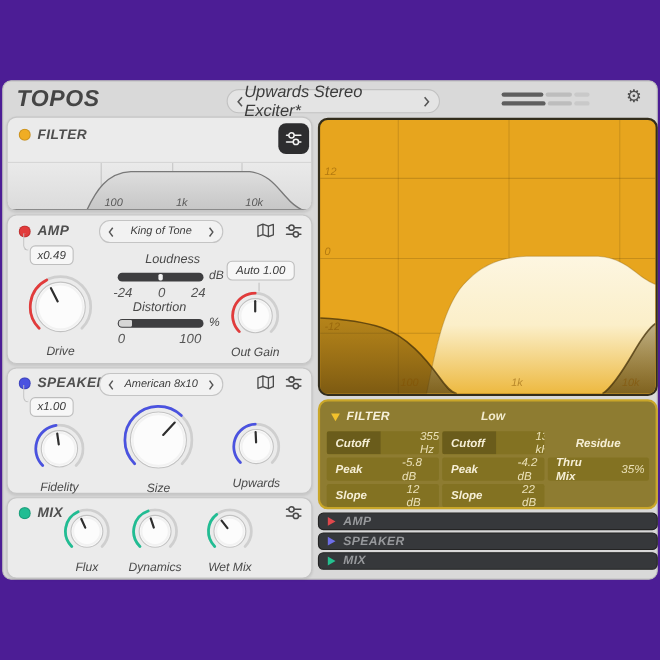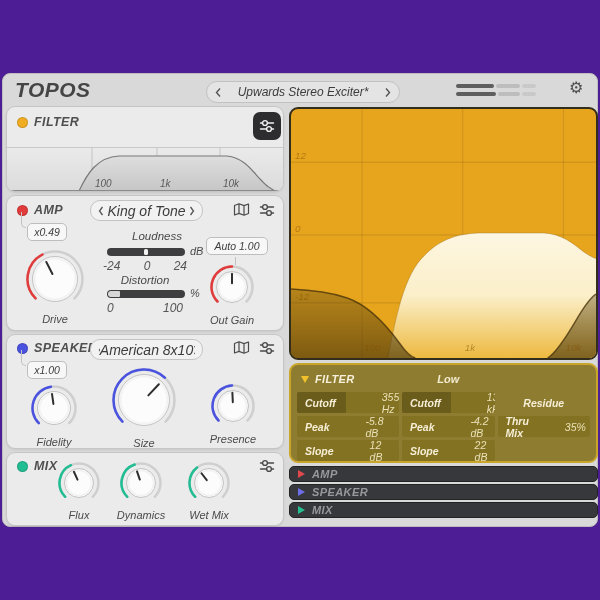--- a/index.html
+++ b/index.html
@@ -6,39 +6,39 @@
   *{box-sizing:border-box;}
   #stage{position:relative;width:600px;height:600px;background:#4c1d95;overflow:hidden;
          font-family:"Liberation Sans",sans-serif;font-style:italic;}
   #win{position:absolute;left:2px;top:73px;width:596px;height:454px;background:#D9D9D9;
        border:1px solid #BDBDBD;border-radius:8px;}
   
   .title{position:absolute;left:12px;top:4px;font-size:21px;font-weight:700;color:#454545;letter-spacing:0.5px;}
   .preset-pill{position:absolute;left:203px;top:7px;width:194px;height:22px;background:#E4E4E4;
        border:1px solid #C2C2C2;border-radius:11px;display:flex;align-items:center;
        justify-content:space-between;padding:0 8px;}
-  .preset-pill .ptext{font-size:12px;color:#3C3C3C;}
+  .preset-pill .ptext{font-size:15px;color:#3C3C3C;}
   .chev{display:block;}
   .meter{position:absolute;left:453px;top:10px;display:flex;flex-direction:column;gap:4px;}
   .mrow{display:flex;gap:2px;}
   .mseg{height:4px;border-radius:2px;}
   .gear{position:absolute;left:566px;top:4px;font-size:16px;color:#4F4F4F;
         font-family:"DejaVu Sans",sans-serif;}
   
   .card{position:absolute;left:3px;width:278px;background:#EBEBEB;border:1px solid #C6C6C6;
         border-radius:9px;box-shadow:0 1px 2px rgba(0,0,0,0.08);}
   #card-filter{top:32px;height:86px;}
   #card-amp{top:121px;height:136px;}
   #card-speaker{top:260px;height:115px;}
   #card-mix{top:378px;height:74px;}
   .dot{position:absolute;width:11px;height:11px;border-radius:50%;border:1px solid rgba(0,0,0,0.15);}
   .sec-label{position:absolute;font-size:12.5px;font-weight:600;color:#4F4F4F;letter-spacing:0.4px;}
   .pill{position:absolute;width:113px;height:21px;background:#F2F2F2;border:1px solid #C4C4C4;
         border-radius:10px;display:flex;align-items:center;justify-content:space-between;padding:0 7px;}
-  .pill .ptext{font-size:14px;color:#3C3C3C;white-space:nowrap;}
+  .pill .ptext{font-size:10px;color:#3C3C3C;white-space:nowrap;}
   .toggle-btn{position:absolute;left:246px;top:5px;width:28px;height:28px;background:#2D2D2F;
         border-radius:7px;display:flex;align-items:center;justify-content:center;}
   .icon-sliders line{stroke-width:1.4;stroke-linecap:round;}
   .icon-sliders circle{stroke-width:1.4;}
   .sl-dark line{stroke:#F2F2F2;} .sl-dark circle{fill:#2D2D2F;stroke:#F2F2F2;}
   .sl-gray line{stroke:#4A4A4A;} .sl-gray circle{fill:#EBEBEB;stroke:#4A4A4A;}
   .icon-map path{stroke:#4A4A4A;fill:none;stroke-width:1.2;stroke-linejoin:round;}
   .valbox{position:absolute;background:#F7F7F7;border:1px solid #BEBEBE;border-radius:5px;
         font-size:10.5px;color:#3E3E3E;text-align:center;padding:2px 0;}
   .connector{position:absolute;width:5px;height:16px;border-left:1.5px solid #C2C2C2;
@@ -253,21 +253,21 @@
           </svg>
       <span class="klabel">Size</span>
     </div>
     <div class="knob" id="knob-presence" style="left:204px;top:49px;"><svg width="44" height="44">
             <path d="M 7.504310985675772 36.49568901432422 A 20.5 20.5 0 1 1 36.49568901432423 36.49568901432422" fill="none" stroke="#CFCFCF" stroke-width="2.5" stroke-linecap="round"></path>
             <path d="M 7.504310985675772 36.49568901432422 A 20.5 20.5 0 0 1 21.034317760452332 1.5227575632796153" fill="none" stroke="#4A52E0" stroke-width="2.5" stroke-linecap="round"></path>
             <circle cx="22" cy="22" r="15.5" fill="#FCFCFC" stroke="#C2C2C2" stroke-width="1"></circle>
             <circle cx="22" cy="22" r="13.5" fill="none" stroke="rgba(0,0,0,0.04)" stroke-width="2"></circle>
             <line x1="21.817462503500135" y1="18.129301734522365" x2="21.379372511900463" y2="8.839625897376045" stroke="#2E2E2E" stroke-width="2" stroke-linecap="round"></line>
           </svg>
-      <span class="klabel">Presence</span>
+      <span class="klabel">Upwards</span>
     </div>
   </div>
 
   <div class="card" id="card-mix">
     <span class="dot" style="left: 10px; top: 8px; background-color: rgb(33, 189, 147);"></span>
     <span class="sec-label" style="left:27px;top:6px;">MIX</span>
     <svg class="icon-sliders sl-gray" style="position:absolute;left:252px;top:6px;" width="16" height="14">
       <line x1="1.5" y1="4" x2="14.5" y2="4"></line>
           <circle cx="6" cy="4" r="2.4"></circle>
       <line x1="1.5" y1="10" x2="14.5" y2="10"></line>

